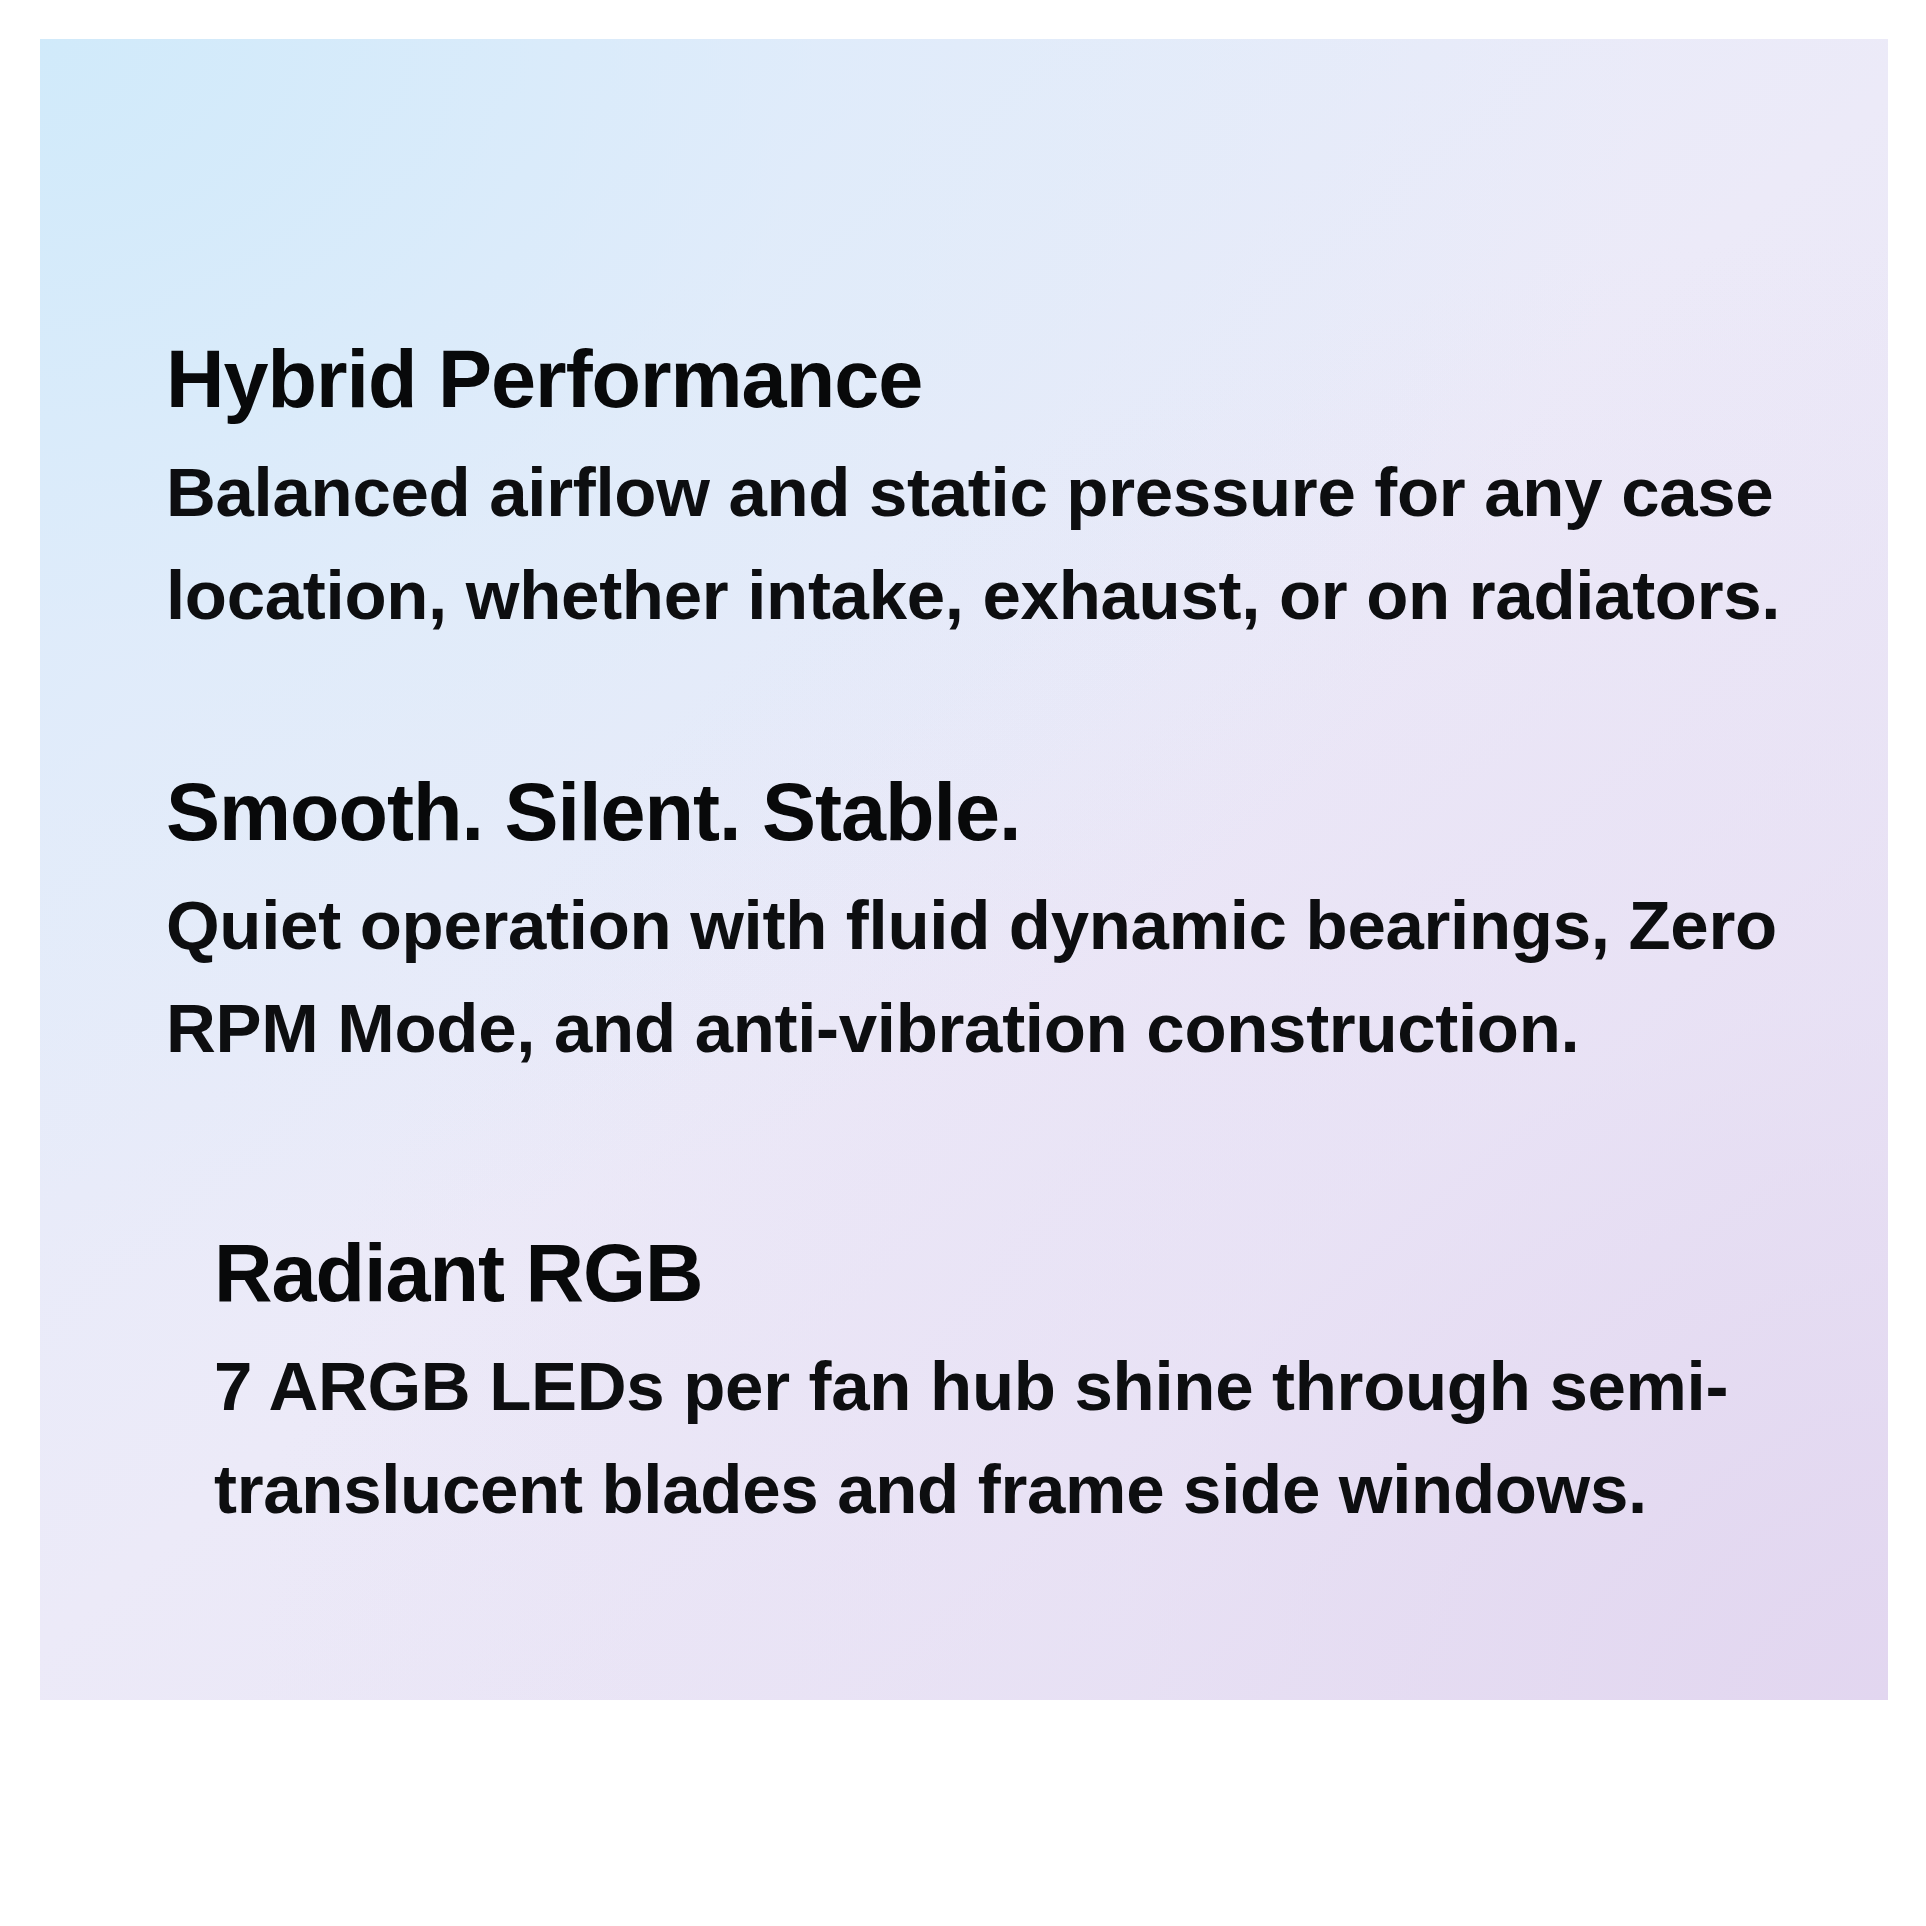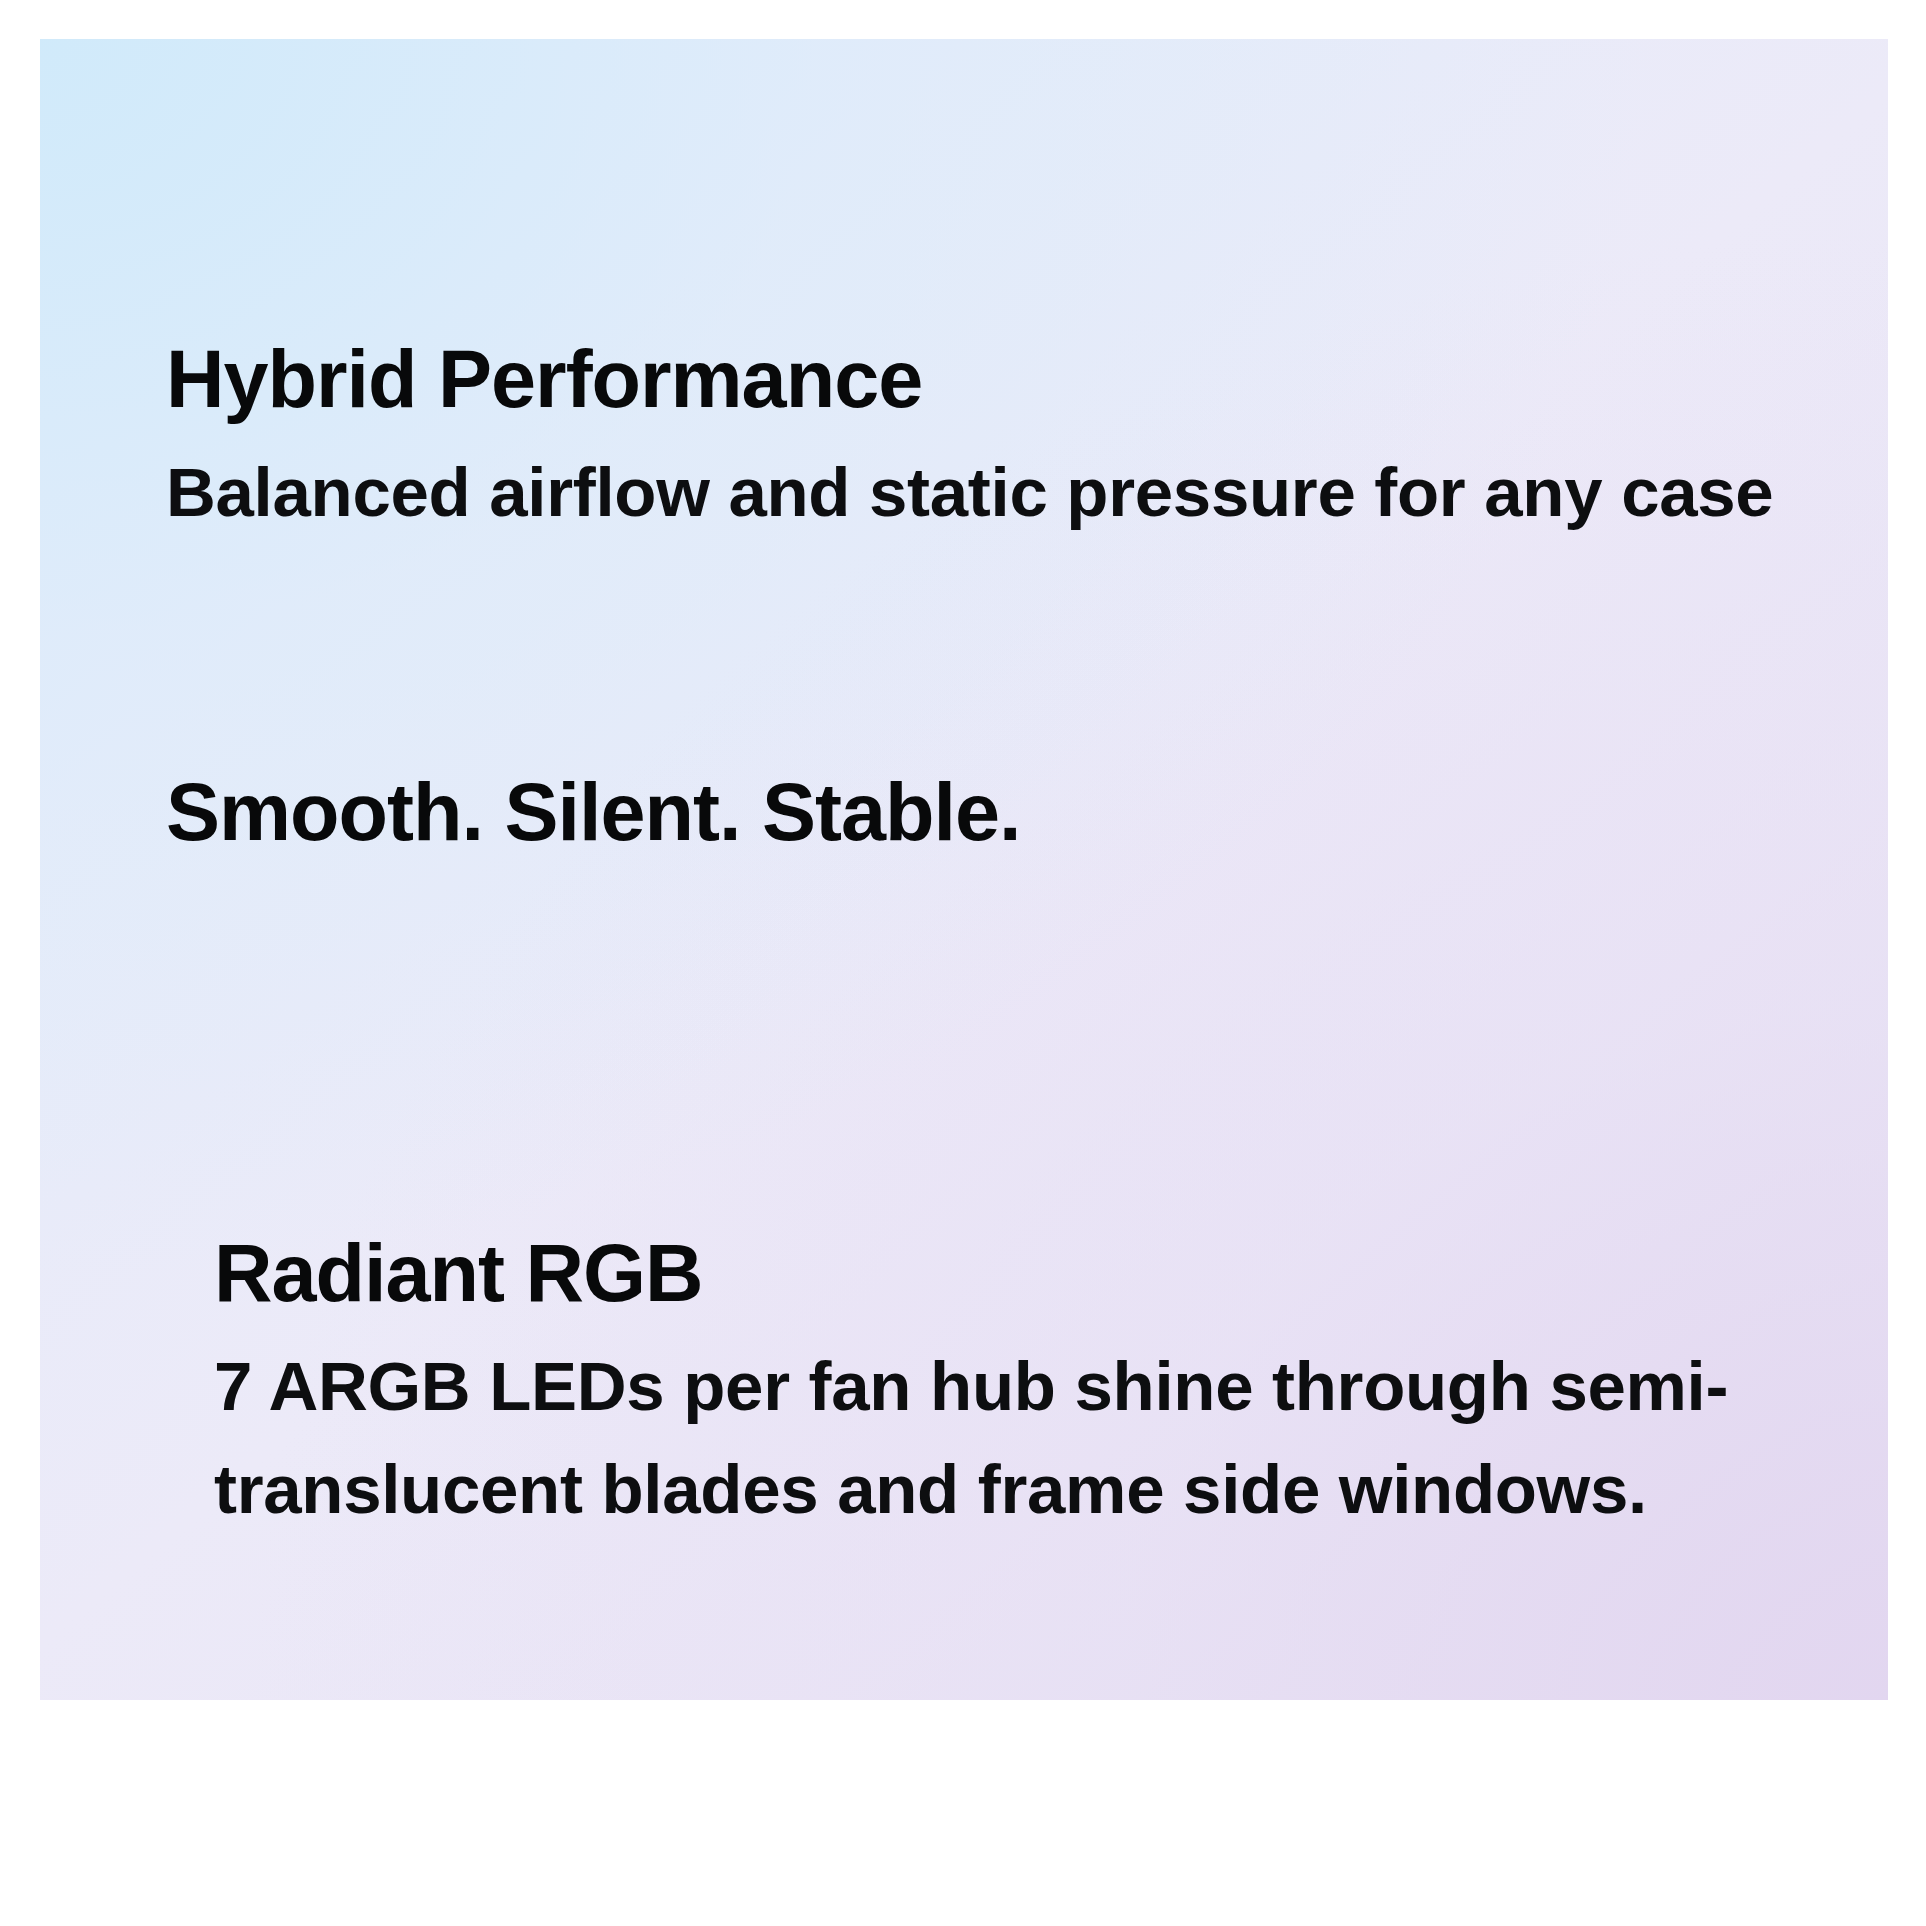--- a/index.html
+++ b/index.html
@@ -66,25 +66,30 @@
 </style>
 </head>
 <body>
 
 <div id="feature-card">
 
   <section class="feature-block" id="feature-block-0">
     <h2 class="feature-heading">Hybrid Performance</h2>
     <p class="feature-body">
       <span class="body-line">Balanced airflow and static pressure for any case</span>
+      <span class="body-line">location, whether intake, exhaust, or on radiators.</span>
     </p>
   </section>
 
   <section class="feature-block" id="feature-block-1">
     <h2 class="feature-heading">Smooth. Silent. Stable.</h2>
+    <p class="feature-body">
+      <span class="body-line">Quiet operation with fluid dynamic bearings, Zero</span>
+      <span class="body-line">RPM Mode, and anti-vibration construction.</span>
+    </p>
   </section>
 
   <section class="feature-block" id="feature-block-2">
     <h2 class="feature-heading">Radiant RGB</h2>
     <p class="feature-body">
       <span class="body-line">7 ARGB LEDs per fan hub shine through semi-</span>
       <span class="body-line">translucent blades and frame side windows.</span>
     </p>
   </section>
 

